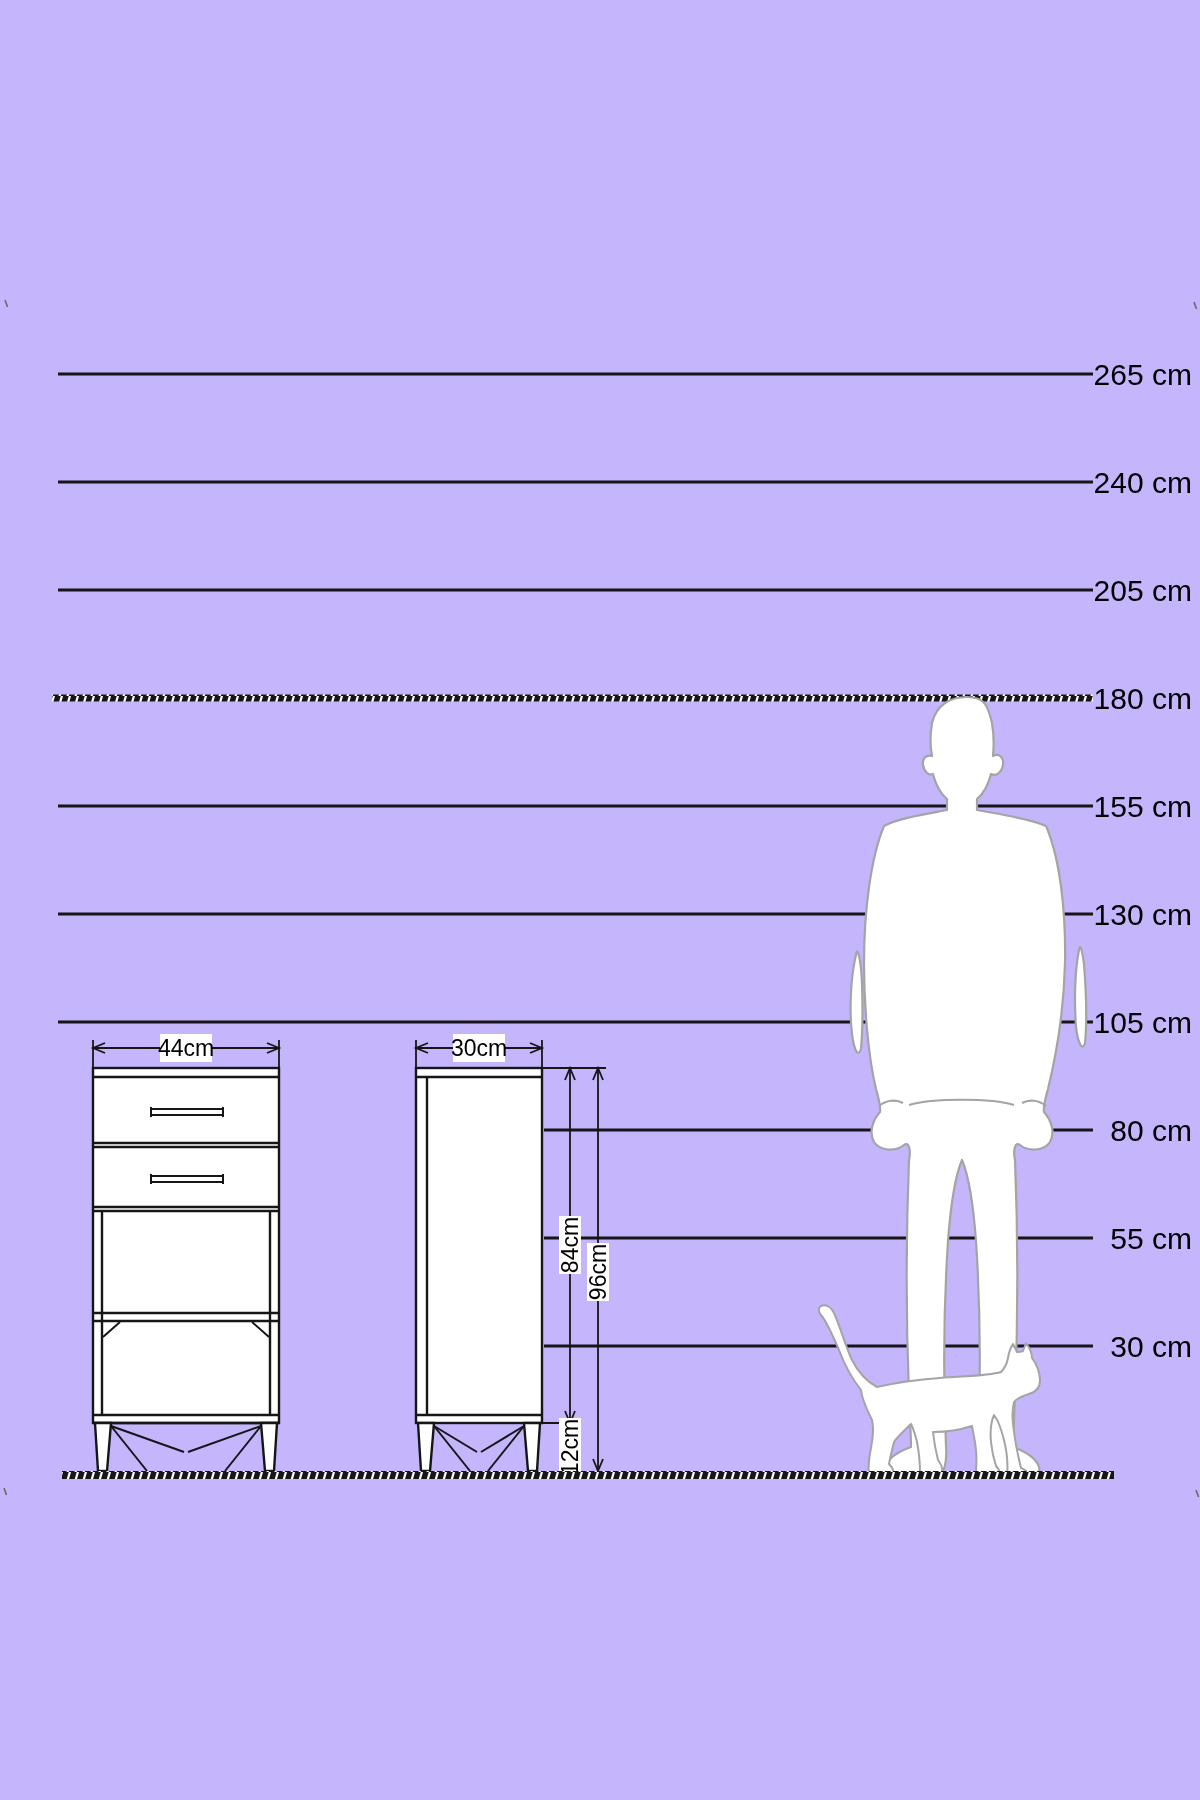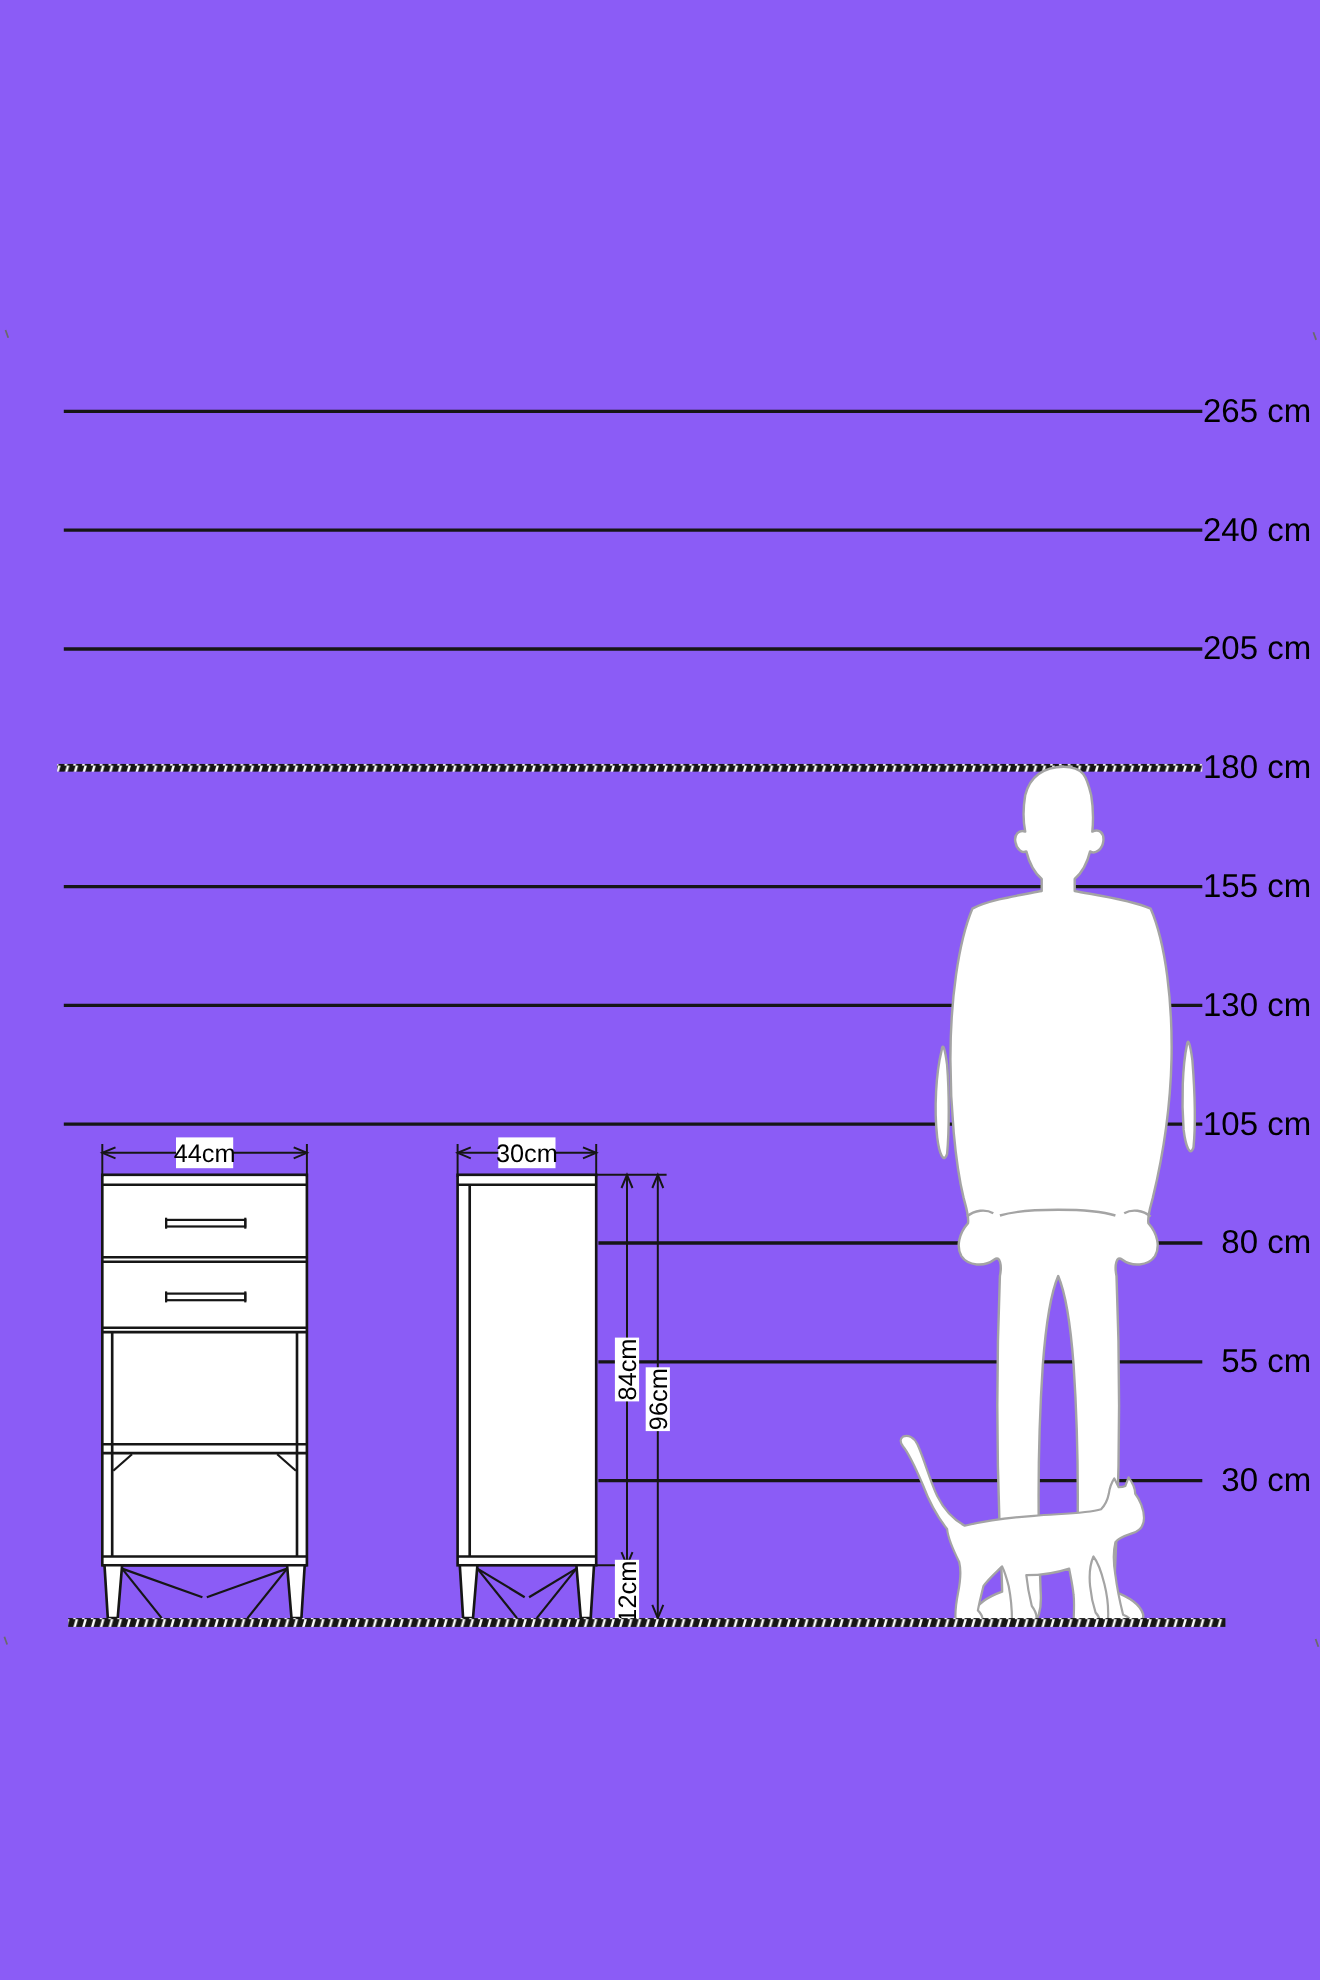--- a/index.html
+++ b/index.html
@@ -1,17 +1,17 @@
 <!DOCTYPE html>
 <html><head>
 <meta charset="utf-8">
 <style>
   html,body{margin:0;padding:0;background:#fff;}
   #stage{
-    position:relative;width:1200px;height:1800px;background:#8b5cf6;overflow:hidden;
+    position:relative;width:1200px;height:1800px;background:#c4b5fd;overflow:hidden;
     font-family:"Liberation Sans","DejaVu Sans",sans-serif;
   }
   svg{display:block}
   text{font-family:"Liberation Sans","DejaVu Sans",sans-serif;}
 </style>
 </head>
 <body>
 
 <div id="stage">
   <svg id="diagram-svg" width="1200" height="1800" viewBox="0 0 1200 1800">

